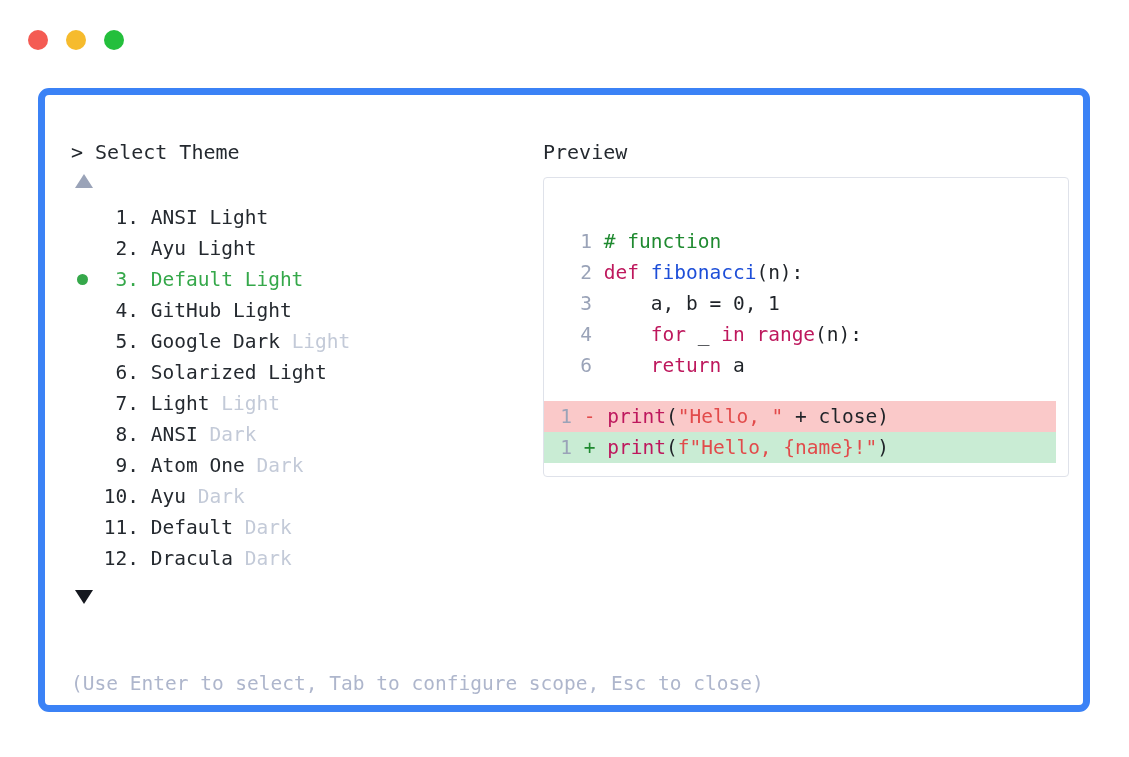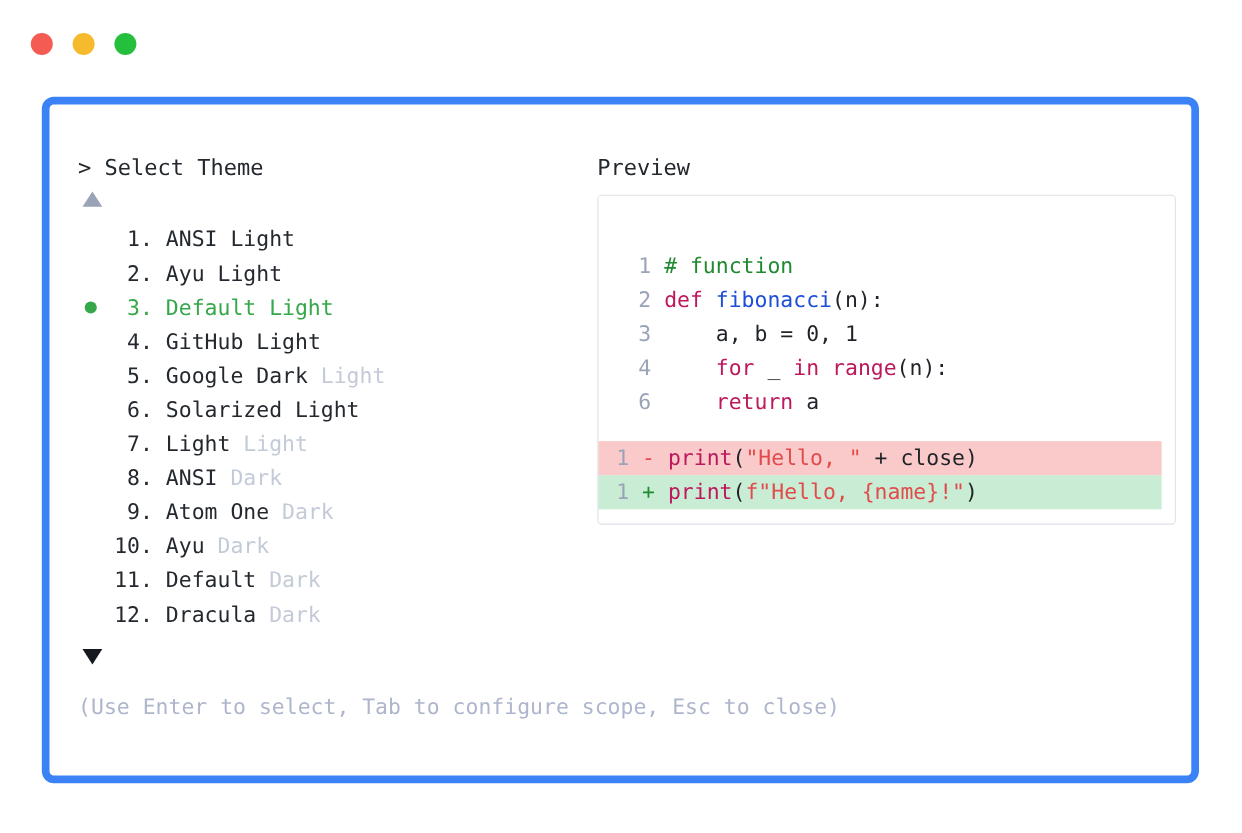--- a/index.html
+++ b/index.html
@@ -136,21 +136,21 @@
   .theme-item.selected,
   .theme-item.selected .idx,
   .theme-item.selected .nm,
   .theme-item.selected .variant { color: #35a84a; }
   .variant.muted { color: #c3cad8; }
 
   
   .hint {
     position: absolute;
     left: 26px;
-    top: 535px;
+    top: 576px;
     font-size: 19.5px;
     line-height: 26px;
     color: #aeb6cc;
     white-space: pre;
   }
 
   
   .preview-box {
     position: absolute;
     left: 0px;

